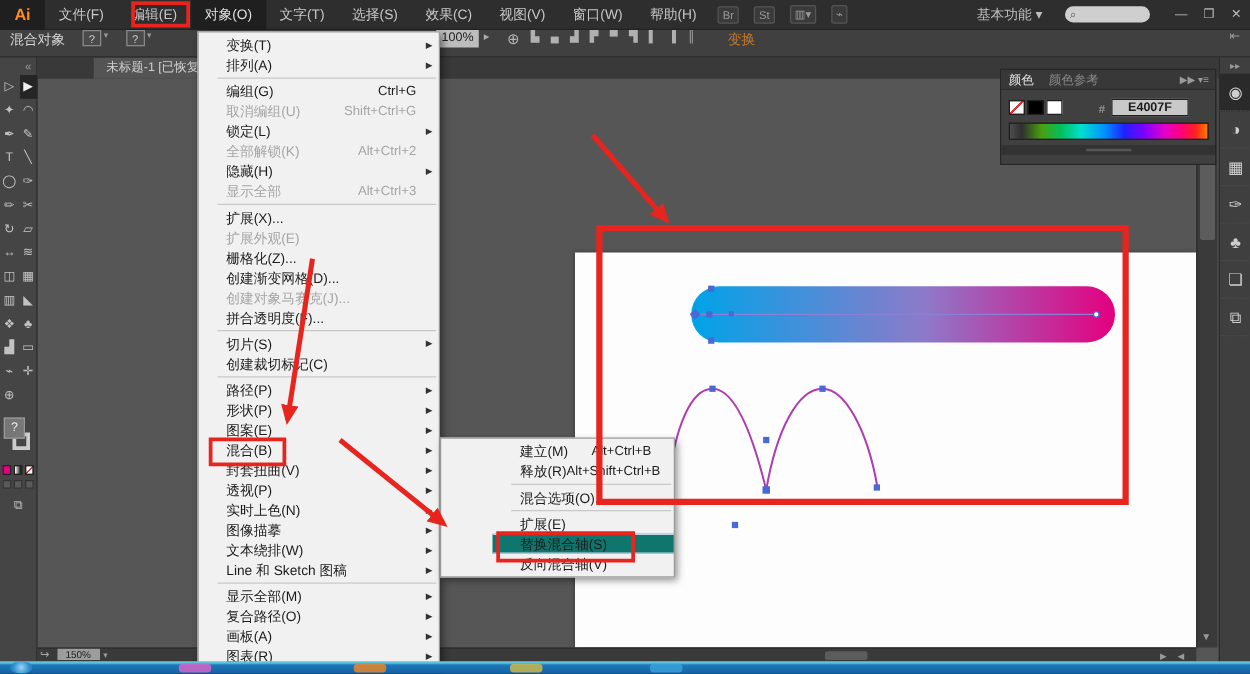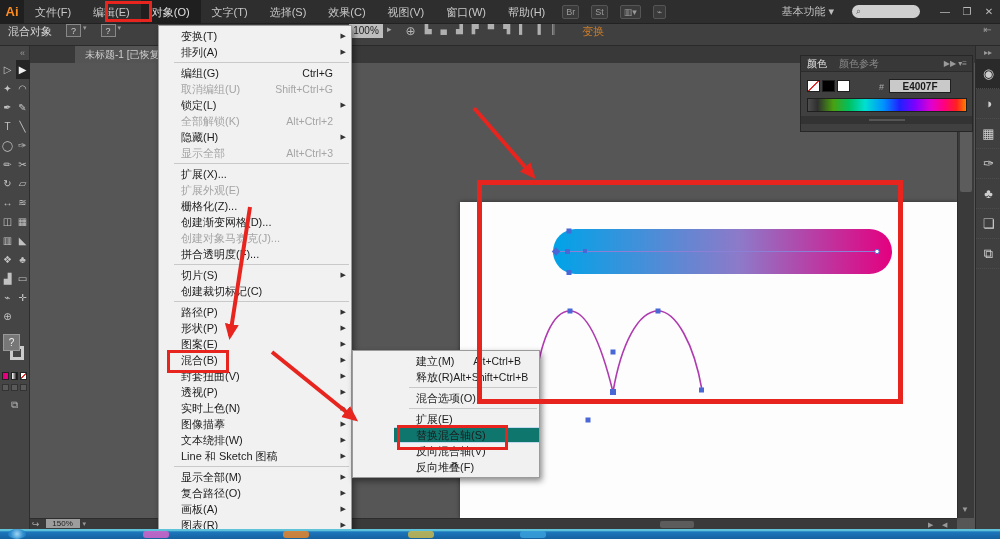--- a/index.html
+++ b/index.html
@@ -1,21 +1,21 @@
 <!DOCTYPE html>
 <html><head>
 <meta charset="utf-8">
 <style>
   html,body{margin:0;padding:0;background:#222;}
   *{box-sizing:border-box;font-family:"Liberation Sans","DejaVu Sans",sans-serif;}
   #app{position:relative;width:1000px;height:539px;overflow:hidden;background:#565656;user-select:none;}
 
   
   #menubar{position:absolute;left:0;top:0;width:1000px;height:24px;background:#2e2e2e;display:flex;align-items:center;z-index:40;border-bottom:1px solid #222;}
-  #ai-logo{width:24px;height:24px;background:#1f1f1f;color:#ff8a1e;font-weight:bold;font-size:13px;display:flex;align-items:center;justify-content:center;}
+  #ai-logo{width:36px;height:24px;background:#1f1f1f;color:#ff8a1e;font-weight:bold;font-size:13px;display:flex;align-items:center;justify-content:center;}
   .mb-item{color:#c8c8c8;font-size:11px;padding:0 11px;height:24px;line-height:24px;white-space:nowrap;}
   .mb-item.open{background:#1f1f1f;color:#e0e0e0;}
   .mb-ico{color:#9a9a9a;font-size:9px;border:1px solid #555;border-radius:2px;padding:1px 3px;margin:0 6px;background:#3a3a3a;}
   #workspace{margin-left:auto;color:#bdbdbd;font-size:11px;}
   #searchbox{width:68px;height:13px;background:#cfcfcf;border-radius:7px;margin:0 14px 0 18px;display:flex;align-items:center;padding:0 4px;color:#555;font-size:9px;}
   .winbtn{color:#bbb;font-size:10px;width:22px;text-align:center;}
 
   
   #controlbar{position:absolute;left:0;top:24px;width:1000px;height:22px;background:#404040;border-bottom:1px solid #2a2a2a;display:flex;align-items:flex-start;z-index:30;color:#d5d5d5;font-size:11px;}
   .qbox{width:15px;height:13px;border:1px solid #888;color:#ccc;font-size:9px;text-align:center;line-height:12px;margin-left:14px;background:#4a4a4a;}
@@ -534,25 +534,20 @@
         <span class="sc"></span>
         <span class="ar"></span>
       </div>
 
       <div class="mi">
         <span class="lab">反向混合轴(V)</span>
         <span class="sc"></span>
         <span class="ar"></span>
       </div>
 
-      <div class="mi">
-        <span class="lab">反向堆叠(F)</span>
-        <span class="sc"></span>
-        <span class="ar"></span>
-      </div>
     </div>
 
   <div id="colorpanel">
     <div id="cp-head">
       <span class="cp-tab active">颜色</span>
       <span class="cp-tab">颜色参考</span>
       <span id="cp-icons">▶▶  ▾≡</span>
     </div>
     <div id="cp-body">
       <div class="cp-sw" id="cp-none"></div>

